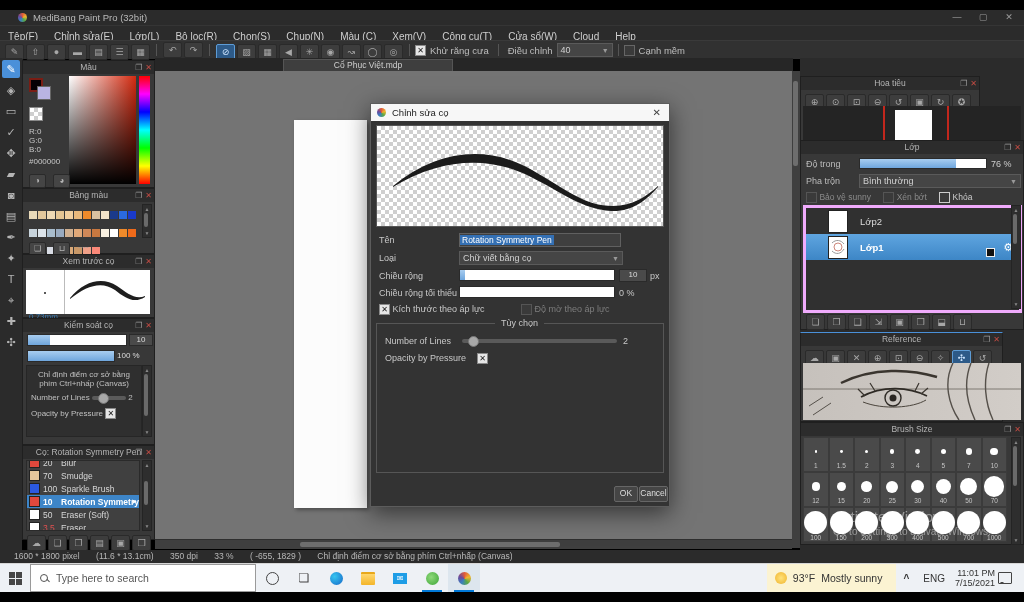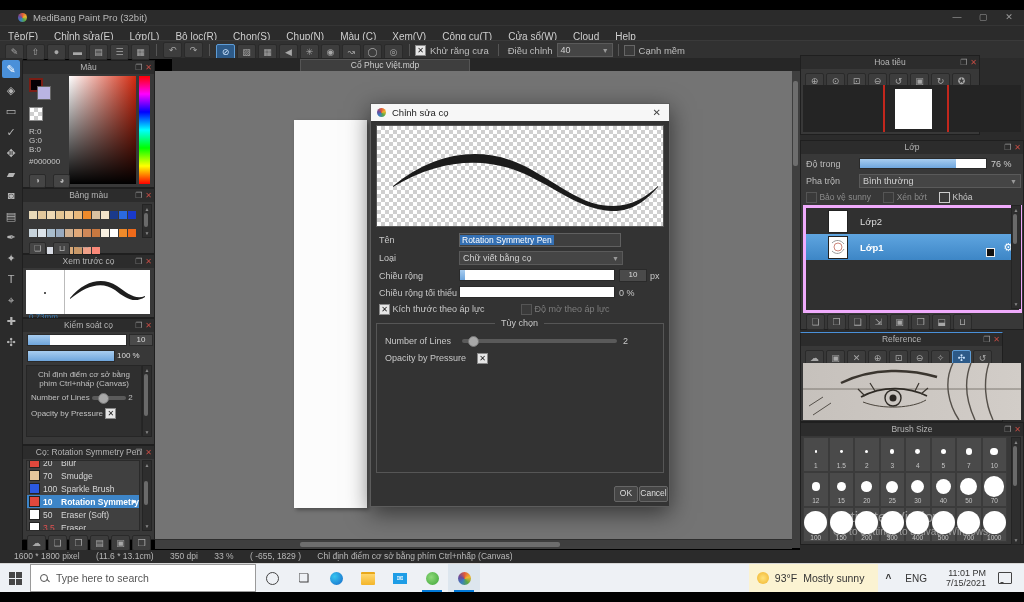--- a/index.html
+++ b/index.html
@@ -72,21 +72,21 @@
   .knob{position:absolute;top:-3px;width:9px;height:9px;border-radius:50%;background:#a8a8a8;border:1px solid #777;}
   
   #blist{position:absolute;left:3px;top:14px;width:112px;height:69px;background:#404040;border:1px solid #2a2a2a;overflow:hidden;}
   .brow{position:relative;height:13px;display:flex;align-items:center;font-size:8.5px;color:#d6d6d6;}
   .brow .swc{width:9px;height:9px;border:1px solid #222;margin:0 3px 0 2px;flex:none;}
   .brow .bsz{width:18px;flex:none;}
   .brow.sel{background:#3d85c8;color:#fff;font-weight:bold;}
   .brow .red{color:#e05050;}
   .btools{position:absolute;left:3px;top:86px;}
   
-  #tabbar{left:172px;top:58px;width:638px;height:13px;background:#262626;}
+  #tabbar{left:155px;top:58px;width:638px;height:13px;background:#262626;}
   #doctab{position:absolute;left:128px;top:1px;width:168px;height:12px;background:#3e3e3e;border:1px solid #555;
      color:#cfcfcf;font-size:8.5px;text-align:center;line-height:11px;}
   #canvas{left:155px;top:71px;width:637px;height:468px;background:#747474;}
   #page{position:absolute;left:139px;top:49px;width:73px;height:388px;background:#fcfcfc;box-shadow:2px 2px 4px rgba(0,0,0,.35);}
   #hscroll{left:155px;top:539px;width:637px;height:9px;background:#3f3f3f;border-top:1px solid #2e2e2e;}
   #hscroll .th{position:absolute;left:145px;top:2px;width:260px;height:5px;background:#6e6e6e;border-radius:2px;}
   #cvscroll{left:792px;top:71px;width:8px;height:477px;background:#3f3f3f;}
   #cvscroll .th{position:absolute;left:1px;top:10px;width:5px;height:85px;background:#6e6e6e;border-radius:2px;}
   
   #rightbg{left:800px;top:58px;width:224px;height:492px;background:#2b2b2b;}
@@ -143,21 +143,21 @@
   #tsearch span{color:#555;font-size:10.5px;}
   .tbicon{width:32px;height:28px;display:flex;align-items:center;justify-content:center;position:relative;}
   .tbicon.active{background:#dde6ee;}
   .tbicon.active::after,.tbicon.under::after{content:"";position:absolute;left:6px;right:6px;bottom:0;height:2px;background:#0078d7;}
   .circ{width:13px;height:13px;border-radius:50%;}
   #weather{height:28px;display:flex;align-items:center;background:#fbf3d2;padding:0 8px;}
   #weather .sun{width:12px;height:12px;border-radius:50%;background:radial-gradient(#ffe27a,#f0b32c);margin-right:6px;}
   #weather span{font-size:10.5px;color:#333;margin-right:6px;white-space:nowrap;}
   #tright{margin-left:auto;display:flex;align-items:center;height:28px;}
   #tright .txt{font-size:10px;color:#333;margin:0 7px;white-space:nowrap;}
-  #clock{text-align:right;font-size:9px;color:#333;line-height:10px;margin:0 12px;}
+  #clock{text-align:right;font-size:9px;color:#333;line-height:10px;margin:0 3px;}
   .notif{width:12px;height:10px;border:1.2px solid #444;border-radius:1px;margin-right:12px;position:relative;}
   .notif::after{content:"";position:absolute;left:1px;bottom:-3px;border:2px solid transparent;border-top-color:#444;}
   svg{display:block;}
 </style>
 </head>
 <body>
 <div id="app">
 
 <div class="abs" id="titlebar">
   <span class="appicon"></span>
@@ -341,21 +341,21 @@
 </div>
 <div class="abs" id="hscroll">
       <span class="th"></span>
     </div>
 <div class="abs" id="cvscroll">
       <span class="th"></span>
     </div>
 
 <div class="abs" id="rightbg"></div>
 
-<div class="panel" style="left:800px;top:55px;width:180px;height:80px">
+<div class="panel" style="left:800px;top:76px;width:180px;height:80px">
   <div class="phead"><span>Hoa tiêu</span>
     <span class="phicons"><b>❐</b><b class="x">✕</b></span></div>
   <div style="position:absolute;left:3px;top:14px"><span class="ibtn">⊕</span><span class="ibtn">⊙</span><span class="ibtn">⊡</span><span class="ibtn">⊖</span><span class="ibtn">↺</span><span class="ibtn">▣</span><span class="ibtn">↻</span><span class="ibtn">✪</span></div>
   <div id="navprev">
     <span class="rl" style="left:80px"></span>
     <span class="pg"></span>
     <span class="rl" style="left:144px"></span>
   </div>
 </div>
 

